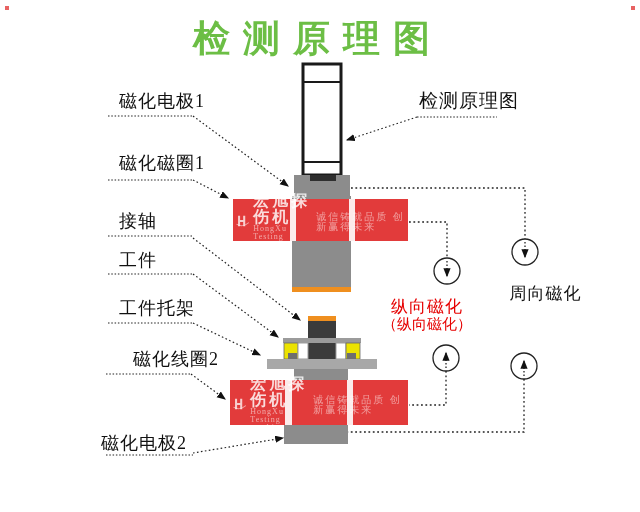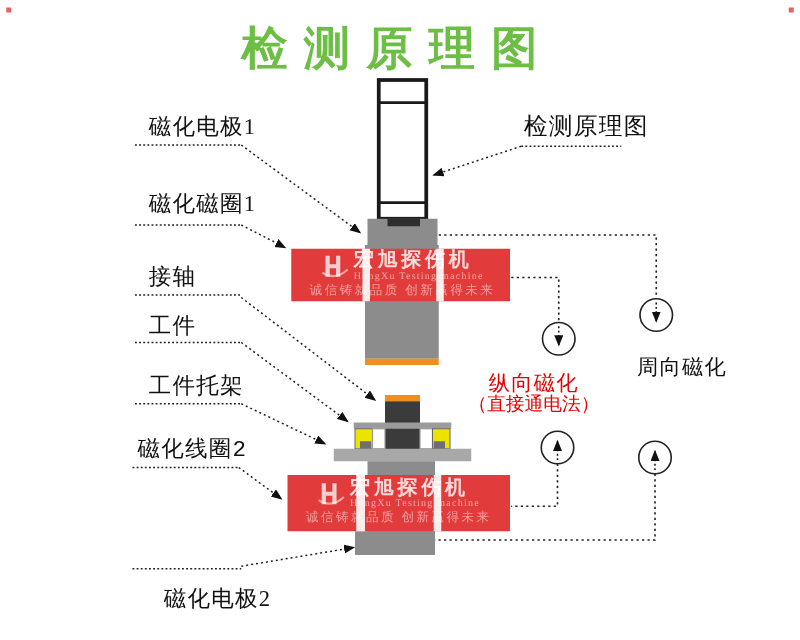--- a/index.html
+++ b/index.html
@@ -10,21 +10,21 @@
   .page-title{font-family:"Liberation Sans","DejaVu Sans",sans-serif;
       color:#6cbe45;font-size:37px;font-weight:bold;letter-spacing:13px;
       left:0;right:4px;top:14px;text-align:center;}
   .llabel{font-size:18px;letter-spacing:1px;}
   .rlabel{font-size:19px;letter-spacing:1px;}
   .anno{position:absolute;text-align:center;line-height:1.12;}
   .anno .l1{font-size:17px;letter-spacing:1px;}
   .anno .l2{font-size:15px;}
   .anno-red{color:#e60000;}
   .anno-blk{color:#111;}
-  .watermark{position:absolute;display:flex;flex-direction:column;align-items:center;
+  .watermark{position:absolute;display:flex;flex-direction:row;align-items:center;
       justify-content:flex-start;pointer-events:none;}
   .wm-row{display:flex;align-items:center;gap:4px;margin-top:1px;}
   .wm-col{display:flex;flex-direction:column;align-items:flex-start;}
   .wm-brand{font-family:"Liberation Sans","DejaVu Sans",sans-serif;font-weight:bold;
       font-size:16px;letter-spacing:3px;color:rgba(255,255,255,0.82);line-height:1;}
   .wm-sub{font-size:8px;color:rgba(255,255,255,0.55);letter-spacing:1px;line-height:1;margin-top:0;}
   .wm-slogan{font-size:10px;color:rgba(255,255,255,0.5);letter-spacing:2px;line-height:1;margin-top:3px;}
   .corner-dot{position:absolute;width:4px;height:4px;background:#e23b3b;opacity:.8;}
 </style>
 </head>
@@ -132,28 +132,28 @@
     </g>
   </svg>
 
   <div class="txt page-title">检测原理图</div>
 
   <div class="txt llabel" style="left:119px;top:89px;">磁化电极1</div>
   <div class="txt llabel" style="left:119px;top:151px;">磁化磁圈1</div>
   <div class="txt llabel" style="left:119px;top:209px;">接轴</div>
   <div class="txt llabel" style="left:119px;top:248px;">工件</div>
   <div class="txt llabel" style="left:119px;top:296px;">工件托架</div>
-  <div class="txt llabel" style="left:110px;top:347px;font-family:Liberation Mono, monospace;">磁化线圈2</div>
-  <div class="txt llabel" style="left:131px;top:431px;margin-top:36px;">磁化电极2</div>
+  <div class="txt llabel" style="left:133px;top:347px;">磁化线圈2</div>
+  <div class="txt llabel" style="left:101px;top:431px;">磁化电极2</div>
 
   <div class="txt rlabel" style="left:419px;top:88px;">检测原理图</div>
 
   <div class="anno anno-red" style="left:358px;top:297px;width:138px;">
     <div class="l1">纵向磁化</div>
-    <div class="l2">（直接通电法）</div>
+    <div class="l2">（纵向磁化）</div>
   </div>
 
   <div class="anno anno-blk" style="left:483px;top:284px;width:125px;">
     <div class="l1">周向磁化</div>
   </div>
 
   <div class="watermark" style="left:236px;top:200px;width:172px;height:41px;">
     <div class="wm-row">
       <svg width="22" height="22" viewBox="0 0 26 26">
         <path d="M6,3 L6,23 M16,3 L16,23 M6,13 L16,13" stroke="rgba(255,255,255,0.75)" stroke-width="4" fill="none"></path>

